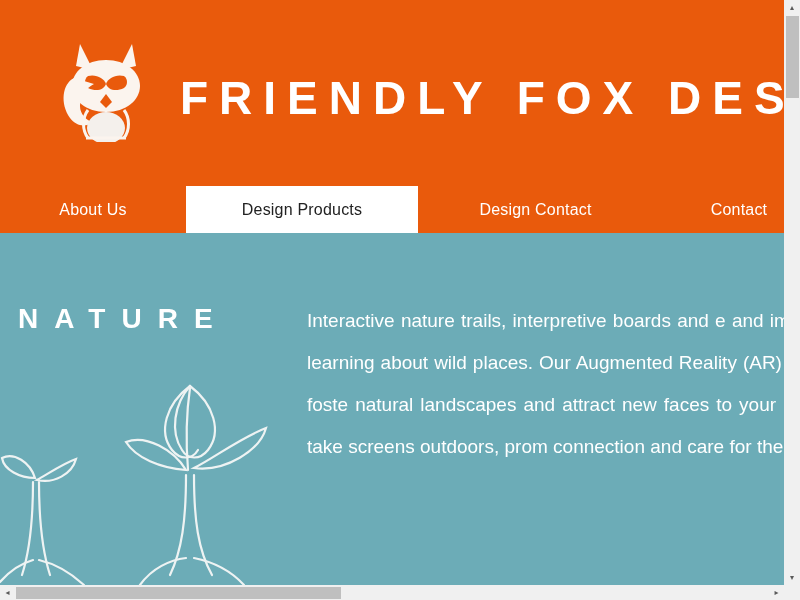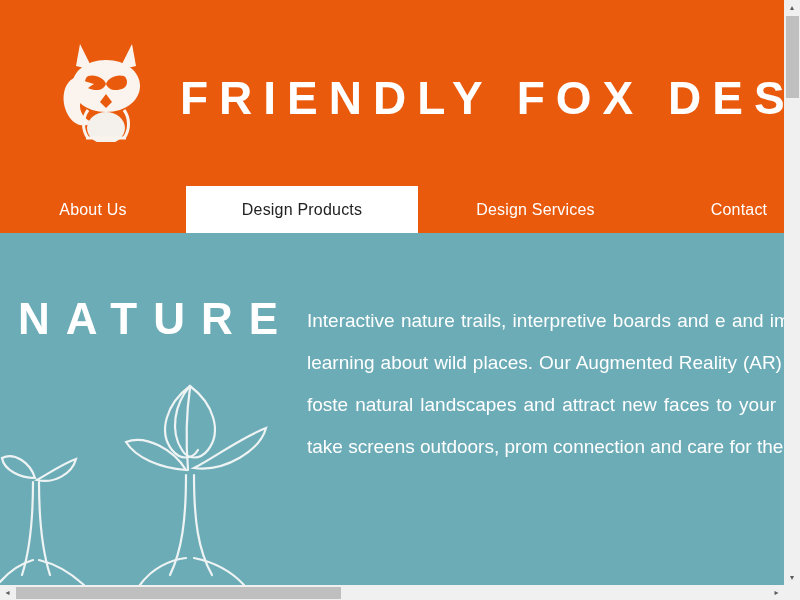--- a/index.html
+++ b/index.html
@@ -64,21 +64,21 @@
   #nav-contact  { left:653px; width:172px; }
 
   
   #main {
     position:absolute; left:0; top:233px;
     width:1100px; height:352px;
     background:#6cacb7;
   }
   #section-heading {
     position:absolute; left:18px; top:295px;
-    font-size:44px; font-weight:bold;
+    font-size:28px; font-weight:bold;
     letter-spacing:16px;
     color:#ffffff;
     line-height:48px;
   }
   #body-copy {
     position:absolute; left:307px; top:300px;
     width:620px;
     font-size:19px; line-height:42px;
     color:#ffffff;
     text-align:justify;
@@ -149,21 +149,21 @@
           <path d="M26 106 L66 106" stroke="#fbf4ee" stroke-width="3" fill="none"></path>
         </svg>
       </div>
 
       <div id="brand-title">FRIENDLY FOX DESIG</div>
     </div>
 
     <nav id="nav">
       <div class="nav-item" id="nav-about">About Us</div>
       <div class="nav-item active" id="nav-nature">Design Products</div>
-      <div class="nav-item" id="nav-design">Design Services</div>
+      <div class="nav-item" id="nav-design">Design Contact</div>
       <div class="nav-item" id="nav-contact">Contact</div>
     </nav>
 
     <main id="main"></main>
 
     <div id="section-heading">NATURE</div>
 
     <div id="body-copy">
       <p>Interactive nature trails, interpretive boards and e and immerse people in learning about wild places. Our Augmented Reality (AR) experiences can foste natural landscapes and attract new faces to your l Our adventures take screens outdoors, prom connection and care for the environment.</p>
     </div>

